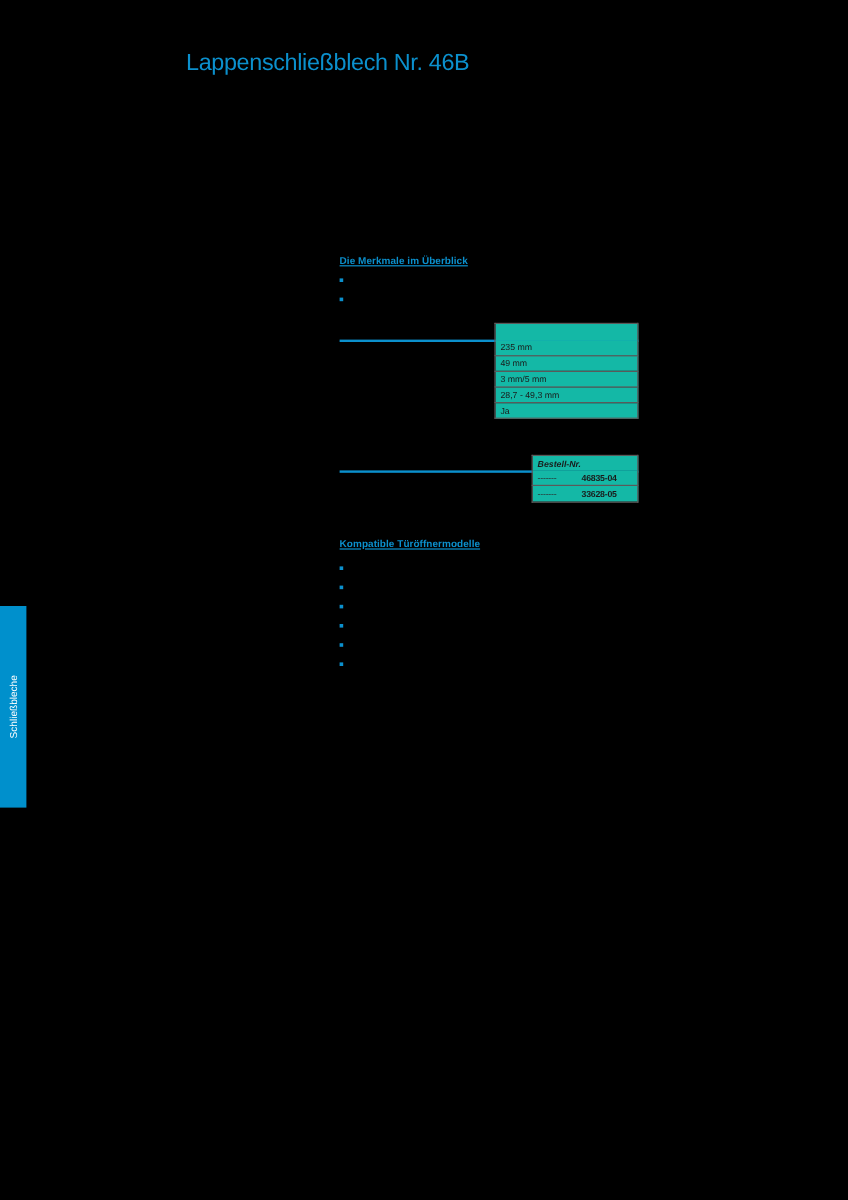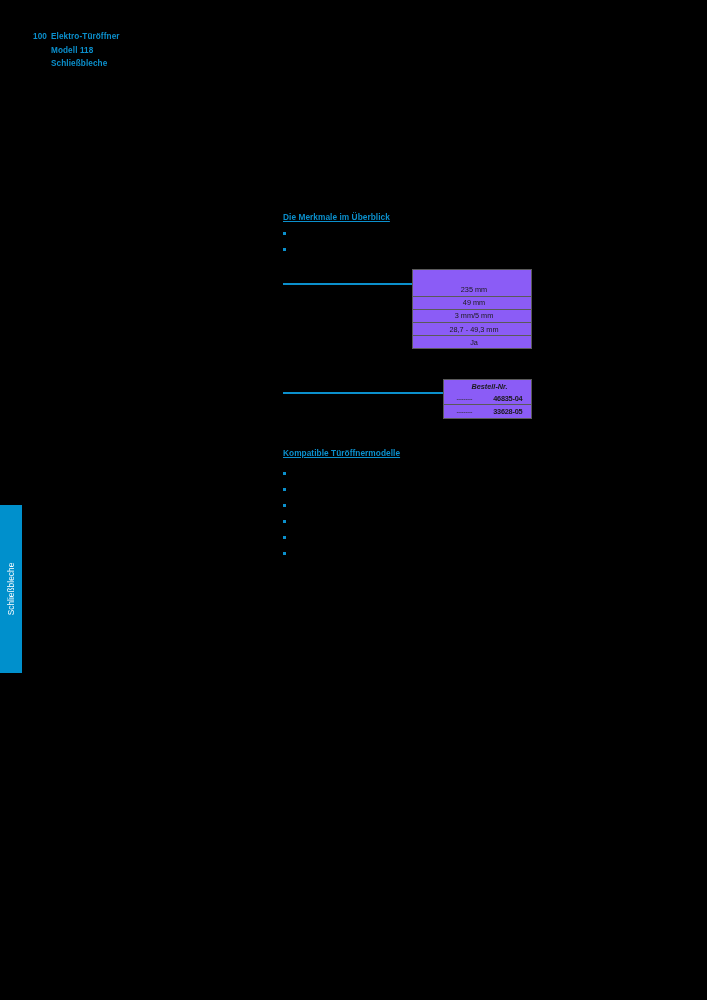--- a/index.html
+++ b/index.html
@@ -145,27 +145,27 @@
 
   
   .data-table {
     position: absolute;
     border-collapse: collapse;
     font-size: 7.3px;
     color: #1a1a1a;
   }
   .data-table td,
   .data-table th {
-    background: #8b5cf6;
+    background: #14b8a6;
     border-bottom: 1px solid #5a5a5a;
     border-left: 1px solid #5a5a5a;
     border-right: 1px solid #5a5a5a;
     padding: 0 0 0 4px;
     height: 12.2px;
-    text-align: center;
+    text-align: left;
     font-weight: normal;
     vertical-align: middle;
     white-space: nowrap;
   }
   .data-table tr:first-child td,
   .data-table tr:first-child th {
     border-top: 1px solid #5a5a5a;
   }
   .data-table th {
     font-weight: bold;
@@ -208,32 +208,22 @@
   .order-code .code-main {
     font-weight: bold;
     margin-left: 21px;
   }
 </style>
 </head>
 <body>
 
 <div id="page-header">
 
-  <div id="breadcrumb">
-    <span class="bc-line">
-      <span class="bc-pageno">100</span><span>Elektro-Türöffner</span>
-    </span>
-    <span class="bc-line">
-      <span class="bc-indent">Modell 118</span>
-    </span>
-    <span class="bc-line">
-      <span class="bc-indent">Schließbleche</span>
-    </span>
-  </div>
-
+
+  <h1 id="page-title">Lappenschließblech Nr. 46B</h1>
 
 </div>
 
 <div id="side-tab">
   <div id="side-tab-label">Schließbleche</div>
 </div>
 
 <div id="content">
 
   <div id="features-heading" class="section-heading">Die Merkmale im Überblick</div>

